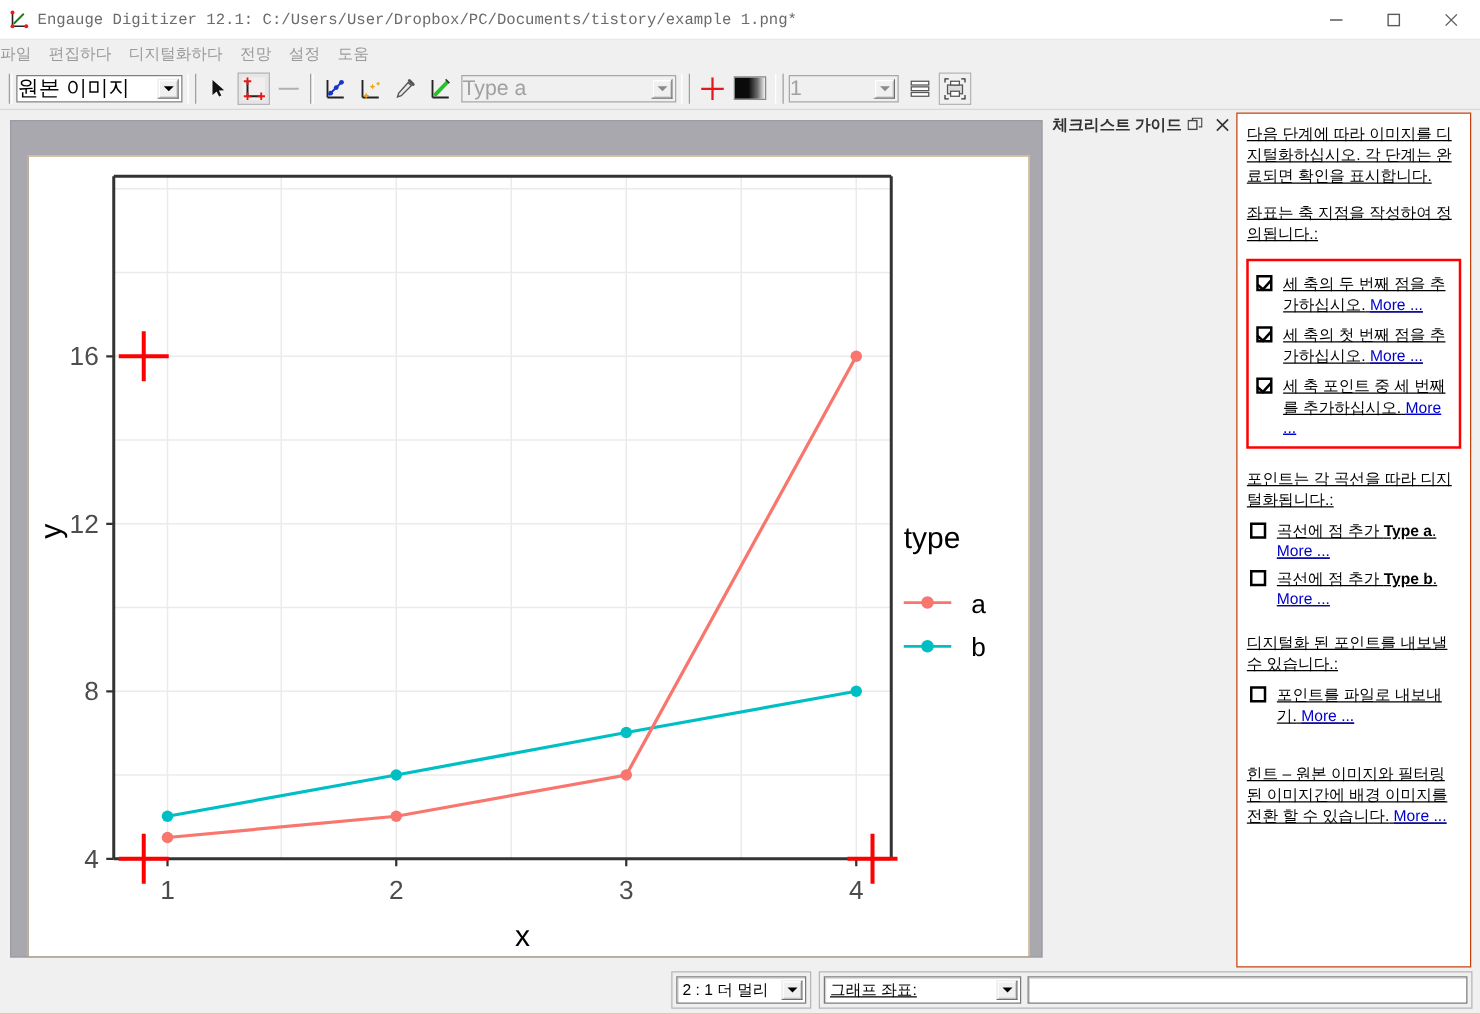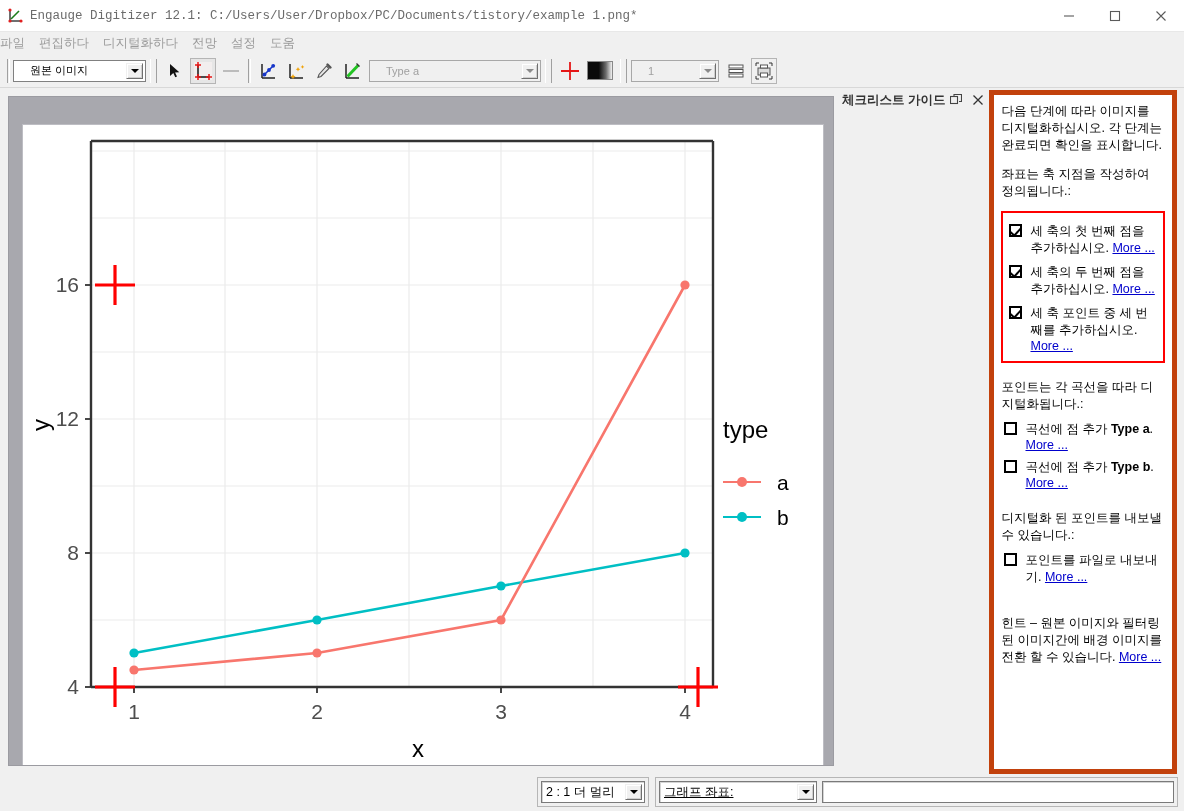--- a/index.html
+++ b/index.html
@@ -43,21 +43,21 @@
     border-left:1px solid #fff; border-right:1px solid #a0a0a0;
     background:#f0f0f0;
   }
   .grip2{
     width:3px; height:24px; margin:0 3px;
     border-left:1px solid #a0a0a0; border-right:1px solid #fff;
   }
   .combo{
     height:22px; border:1px solid #808080; background:#fff;
     display:flex; align-items:center; position:relative;
-    font-size:11px; color:#000; padding-left:16px;
+    font-size:17px; color:#000; padding-left:0;
   }
   .combo.disabled{ background:#f0f0f0; color:#a0a0a0; border:1px solid #a8a8a8; }
   .combo .arrow{
     position:absolute; right:2px; top:2px; width:17px; height:16px;
     background:#f0f0f0; border:1px solid #f0f0f0;
     border-right-color:#6f6f6f; border-bottom-color:#6f6f6f;
     box-shadow: inset 1px 1px 0 #fff, inset -1px -1px 0 #cfcfcf;
     display:flex; align-items:center; justify-content:center;
   }
   .combo .arrow i{
@@ -93,22 +93,22 @@
     width:341px; height:686px; background:#f0f0f0;
     display:flex; flex-direction:row; padding:2px 2px 0 0;
   }
   .dock-title{
     height:20px; display:flex; align-items:center;
     font-size:12.5px; font-weight:bold; color:#333; padding-left:4px;
   }
   .dock-title .sp{ flex:1; }
   .dock-btn{ width:22px; height:18px; display:flex; align-items:center; justify-content:center; }
   .dock-body{
-    flex:1; background:#fff; border:5px solid #c2410c;
-    padding:8px 7px; overflow:hidden; position:relative;
+    flex:1; background:#fff; border:1px solid #c2410c;
+    padding:8px 7px; overflow:hidden; position:relative;text-decoration:underline;
   }
   .ck-para{ font-size:12.5px; color:#000; line-height:1.35; margin:0 0 12px 0; }
   .ck-group{ border:2px solid #ff0000; padding:5px 3px 5px 3px; margin:0 0 16px 0; }
   .ck-row{ display:flex; align-items:flex-start; gap:8px; margin:5px 0 7px 3px; font-size:12.5px; }
   .ck-row:last-child{ margin-bottom:3px; }
   .cbox{
     width:13px; height:13px; border:2px solid #000; background:#fff;
     position:relative; flex:0 0 auto; margin-top:1px;
   }
   .cbox.checked::after{
@@ -438,28 +438,28 @@
     </div>
 
     <div class="dock-body">
       <p class="ck-para">다음 단계에 따라 이미지를 디지털화하십시오. 각 단계는 완료되면 확인을 표시합니다.</p>
       <p class="ck-para">좌표는 축 지점을 작성하여 정의됩니다.:</p>
 
       <div class="ck-group">
         <div class="ck-row">
           <span class="cbox checked"></span>
           <span class="ck-label">
-            <span>세 축의 첫 번째 점을 추가하십시오.</span>
+            <span>세 축의 두 번째 점을 추가하십시오.</span>
             <span class="lnk">More ...</span>
           </span>
         </div>
         <div class="ck-row">
           <span class="cbox checked"></span>
           <span class="ck-label">
-            <span>세 축의 두 번째 점을 추가하십시오.</span>
+            <span>세 축의 첫 번째 점을 추가하십시오.</span>
             <span class="lnk">More ...</span>
           </span>
         </div>
         <div class="ck-row">
           <span class="cbox checked"></span>
           <span class="ck-label">
             <span>세 축 포인트 중 세 번째를 추가하십시오.</span>
             <span class="lnk">More ...</span>
           </span>
         </div>

